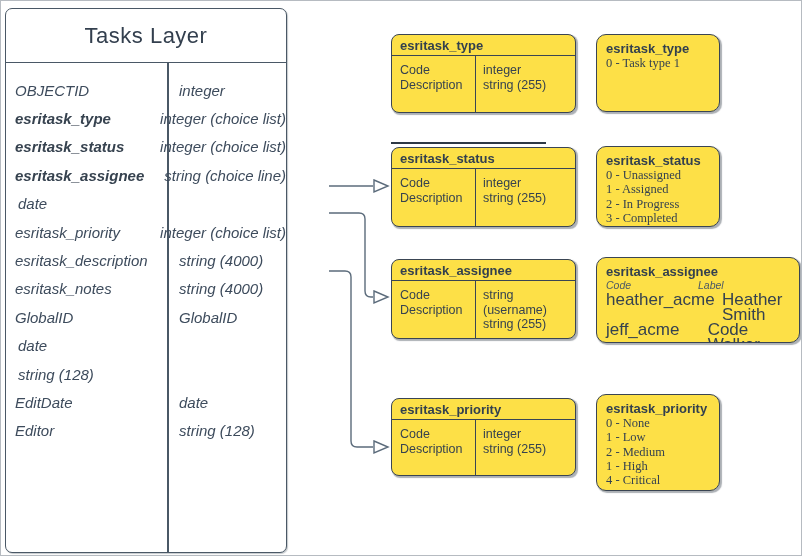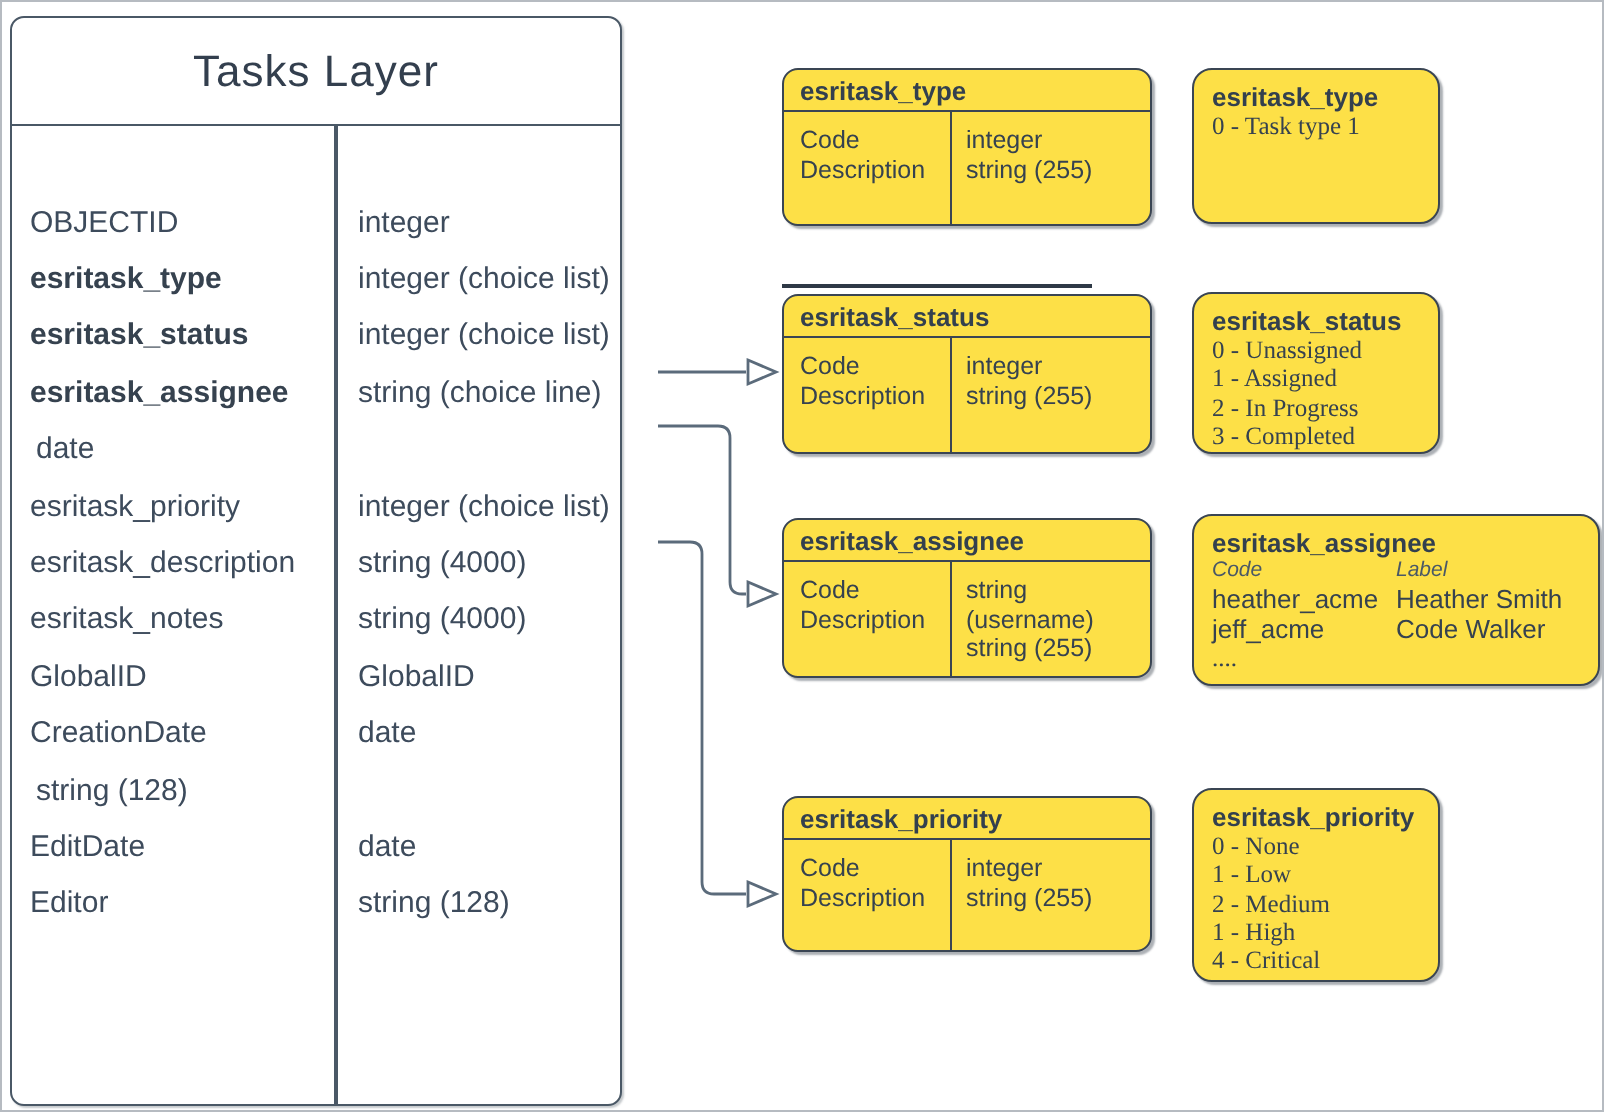--- a/index.html
+++ b/index.html
@@ -4,35 +4,35 @@
 <style>
   html,body{margin:0;padding:0;background:#e8e8e8;}
   .canvas{
     position:relative;width:800px;height:554px;background:#ffffff;
     border:1px solid #b6bbc1;margin:0 auto;overflow:hidden;
     font-family:"Liberation Sans","DejaVu Sans",sans-serif;
     color:#3d4b5c;
   }
   
   .feature-table{
-    position:absolute;left:4px;top:7px;width:306px;height:545px;
+    position:absolute;left:4px;top:7px;width:282px;height:545px;
     background:#fff;border:1.5px solid #4a5866;border-radius:7px;
     box-shadow:1px 1px 1px rgba(90,100,110,0.35);
     box-sizing:border-box;
   }
   .ft-header{
     height:53px;border-bottom:1.5px solid #4a5866;
     display:flex;align-items:center;justify-content:center;
   }
   .ft-title{font-size:22px;color:#333f4e;letter-spacing:0.5px;}
   .ft-divider{
     position:absolute;left:161px;top:53px;bottom:0;width:1.5px;
     background:#4a5866;
   }
-  .ft-body{position:absolute;left:0;right:0;top:53px;bottom:0;padding-top:35px;}
+  .ft-body{position:absolute;left:0;right:0;top:53px;bottom:0;padding-top:14px;font-style:italic;}
   .trow{display:flex;height:28.4px;align-items:center;font-size:15px;}
   .trow .fname{width:161px;padding-left:9px;box-sizing:border-box;white-space:nowrap;}
   .trow .ftype{padding-left:12px;white-space:nowrap;}
   .trow.bold .fname{font-weight:700;color:#36424f;}
   
   .connectors{position:absolute;left:0;top:0;width:800px;height:554px;pointer-events:none;}
   
   .dom-box{
     position:absolute;width:185px;background:#fde047;
     border:1.5px solid #3a4553;border-radius:8px;
@@ -57,21 +57,21 @@
   .val-box{
     position:absolute;background:#fde047;
     border:1.5px solid #3a4553;border-radius:10px;
     box-shadow:1.5px 1.5px 1px rgba(70,80,90,0.45);
     box-sizing:border-box;padding:6px 9px;overflow:hidden;
   }
   .val-title{font-size:13px;font-weight:700;color:#33404e;line-height:15px;}
   .val-line{font-size:12.5px;line-height:14.3px;color:#36424f;white-space:nowrap;font-family:Liberation Serif, serif;}
   .val-colheads{display:flex;font-size:10.5px;font-style:italic;color:#4a5866;line-height:13px;}
   .val-colheads .c1{width:92px;}
-  .val-row{display:flex;font-size:13px;line-height:15px;color:#36424f;}
+  .val-row{display:flex;font-size:17px;line-height:15px;color:#36424f;gap:24px;}
   .val-row .c1{width:92px;}
 </style>
 </head>
 <body>
 
 <div class="canvas">
 
   <svg class="connectors" viewBox="0 0 800 554" xmlns="http://www.w3.org/2000/svg">
     <g stroke="#5b6b7b" stroke-width="1.4" fill="none">
       <path d="M328,185 L372,185"></path>
@@ -120,21 +120,20 @@
         </div>
         <div class="trow">
           <span class="fname">esritask_notes</span>
           <span class="ftype">string (4000)</span>
         </div>
         <div class="trow">
           <span class="fname">GlobalID</span>
           <span class="ftype">GlobalID</span>
         </div>
         <div class="trow">
-          <span class="fname">CreationDate</span>
           <span class="ftype">date</span>
         </div>
         <div class="trow">
           <span class="ftype">string (128)</span>
         </div>
         <div class="trow">
           <span class="fname">EditDate</span>
           <span class="ftype">date</span>
         </div>
         <div class="trow">

